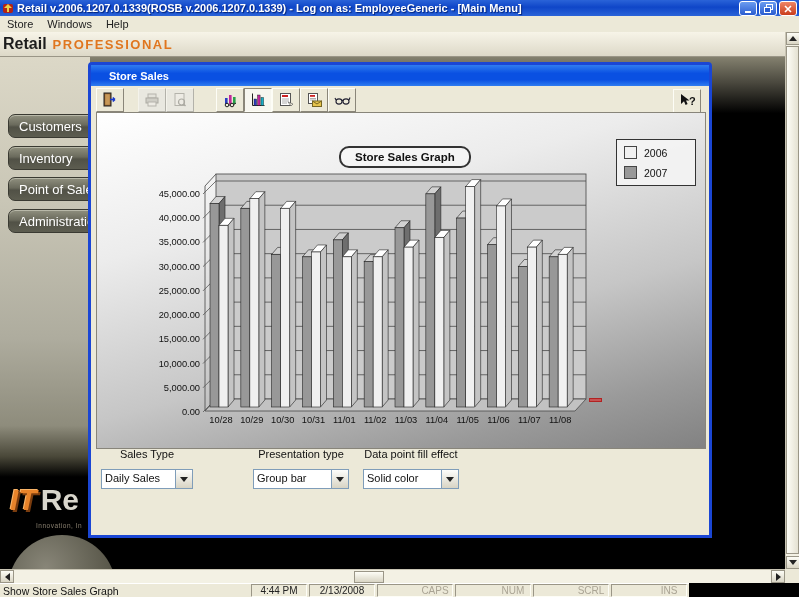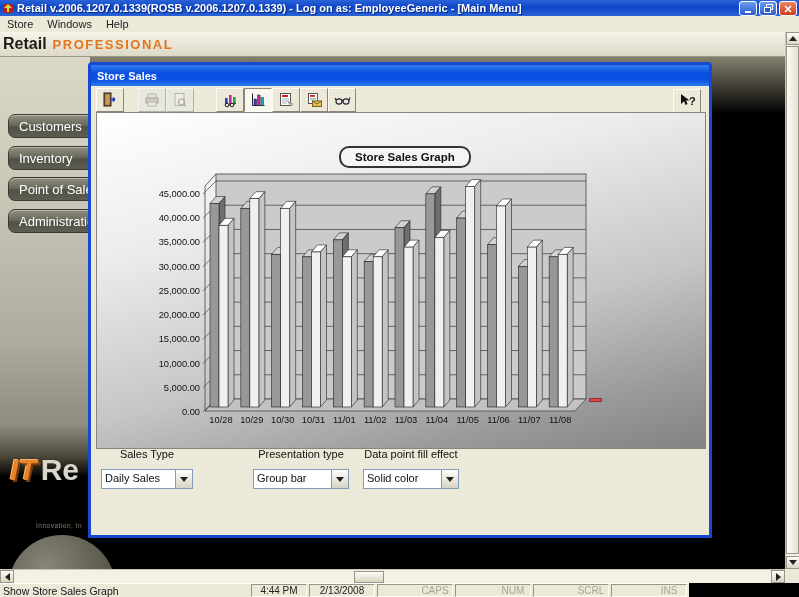--- a/index.html
+++ b/index.html
@@ -26,32 +26,32 @@
   
   .mdi{position:absolute;left:0;top:57px;width:799px;height:512px;
     background:linear-gradient(180deg,#84816f 0%,#4a483e 5%,#000 11%);}
   .side-strip{position:absolute;left:0;top:0;width:90px;height:512px;
     background:linear-gradient(180deg,#dcd8c7 0%,#c9c6b6 28%,#aeac9e 55%,#8e8c7c 72%,#4a4839 78%,#000 82%);}
   .sbutton{position:absolute;left:8px;width:104px;height:22px;border-radius:7px;
     background:linear-gradient(180deg,#90907f 0%,#6a6a5c 45%,#515146 55%,#5d5d50 100%);
     border:1px solid #3a3a32;box-shadow:inset 0 1px 0 #b8b8a8;
     color:#fff;font-size:13px;display:flex;align-items:center;padding-left:10px;
     white-space:nowrap;overflow:hidden;cursor:pointer;}
-  .logo-area{position:absolute;left:10px;top:396px;white-space:nowrap;}
+  .logo-area{position:absolute;left:10px;top:426px;white-space:nowrap;}
   .logo-it{font-size:30px;font-weight:bold;font-style:italic;color:#e8832a;
     text-shadow:2px 2px 0 #7a3c0e, -1px -1px 0 #f9b468;}
   .logo-re{font-size:30px;font-weight:bold;color:#d9d6cc;margin-left:4px;}
   .tagline{position:absolute;left:36px;top:465px;font-size:6.5px;color:#8a8070;letter-spacing:.5px;}
   .globe{position:absolute;left:8px;top:478px;width:108px;height:108px;border-radius:50%;
     background:radial-gradient(circle at 35% 30%,#a09d8d,#6b6959 60%,#3c3a30);opacity:.85;}
   
   .dialog{position:absolute;left:88px;top:62px;width:624px;height:476px;
     border:3px solid #1a46d4;border-radius:4px 4px 0 0;background:#ece9d8;box-sizing:border-box;}
   .dlg-title{height:21px;background:linear-gradient(180deg,#2f7cf0 0%,#0a50e2 40%,#0a50e2 70%,#2f7cf0 100%);
-    color:#fff;font-size:11px;font-weight:bold;display:flex;align-items:center;padding-left:6px;cursor:default;}
+    color:#fff;font-size:11px;font-weight:bold;display:flex;align-items:center;padding-left:18px;cursor:default;}
   .dlg-body{position:relative;height:449px;background:#ece9d8;}
   
   .toolbar{position:absolute;left:0;top:0;width:100%;height:27px;display:flex;align-items:center;padding-left:5px;box-sizing:border-box;}
   .tbtn{width:26px;height:22px;display:flex;align-items:center;justify-content:center;
     background:#ece9d8;border:1px solid;border-color:#fdfdf6 #8a8679 #8a8679 #fdfdf6;cursor:pointer;flex:0 0 auto;}
   .tbtn.pressed{border-color:#8a8679 #fdfdf6 #fdfdf6 #8a8679;background:#f7f6ef;}
   .tbtn.disabled{opacity:.55;filter:grayscale(1);cursor:default;}
   .tgap{width:14px;flex:0 0 auto;}
   .tgap2{width:22px;flex:0 0 auto;}
   .helpbtn{position:absolute;right:8px;top:3px;}
@@ -346,20 +346,30 @@
             <polygon points="461.16666666666663,143.82222222222222 467.16666666666663,136.82222222222222 467.16666666666663,287 461.16666666666663,294" fill="#6e6e6e" stroke="#222" stroke-width="0.6"></polygon>
             <rect x="452.16666666666663" y="143.82222222222222" width="9" height="150.17777777777778" fill="#989898" stroke="#222" stroke-width="0.6"></rect>
             <polygon points="461.16666666666663,141.4 470.16666666666663,141.4 476.16666666666663,134.4 467.16666666666663,134.4" fill="#ffffff" stroke="#222" stroke-width="0.6"></polygon>
             <polygon points="470.16666666666663,141.4 476.16666666666663,134.4 476.16666666666663,287 470.16666666666663,294" fill="#c4c4c4" stroke="#222" stroke-width="0.6"></polygon>
             <rect x="461.16666666666663" y="141.4" width="9" height="152.6" fill="#f0f0f0" stroke="#222" stroke-width="0.6"></rect>
             <text x="463.16666666666663" y="310" text-anchor="middle" font-size="9.3" fill="#111" font-family="Liberation Sans, sans-serif">11/08</text>
             <rect x="492" y="285" width="13" height="4" fill="#b22222"></rect>
             <line x1="493" y1="287" x2="504" y2="287" stroke="#e8b0b0" stroke-width="0.7"></line>
           </svg>
         <div class="chart-title-pill">Store Sales Graph</div>
+        <div class="legend">
+          <div class="legend-row">
+            <span class="swatch" style="background: rgb(240, 240, 240);"></span>
+            <span>2006</span>
+          </div>
+          <div class="legend-row">
+            <span class="swatch" style="background: rgb(152, 152, 152);"></span>
+            <span>2007</span>
+          </div>
+        </div>
       </div>
 
       <div class="ctl" style="left:10px;width:92px">
         <div class="ctl-label">Sales Type</div>
         <div class="combo">
           <span class="val">Daily Sales</span>
           <span class="cbtn">
               <span class="tri-down"></span>
             </span>
         </div>

